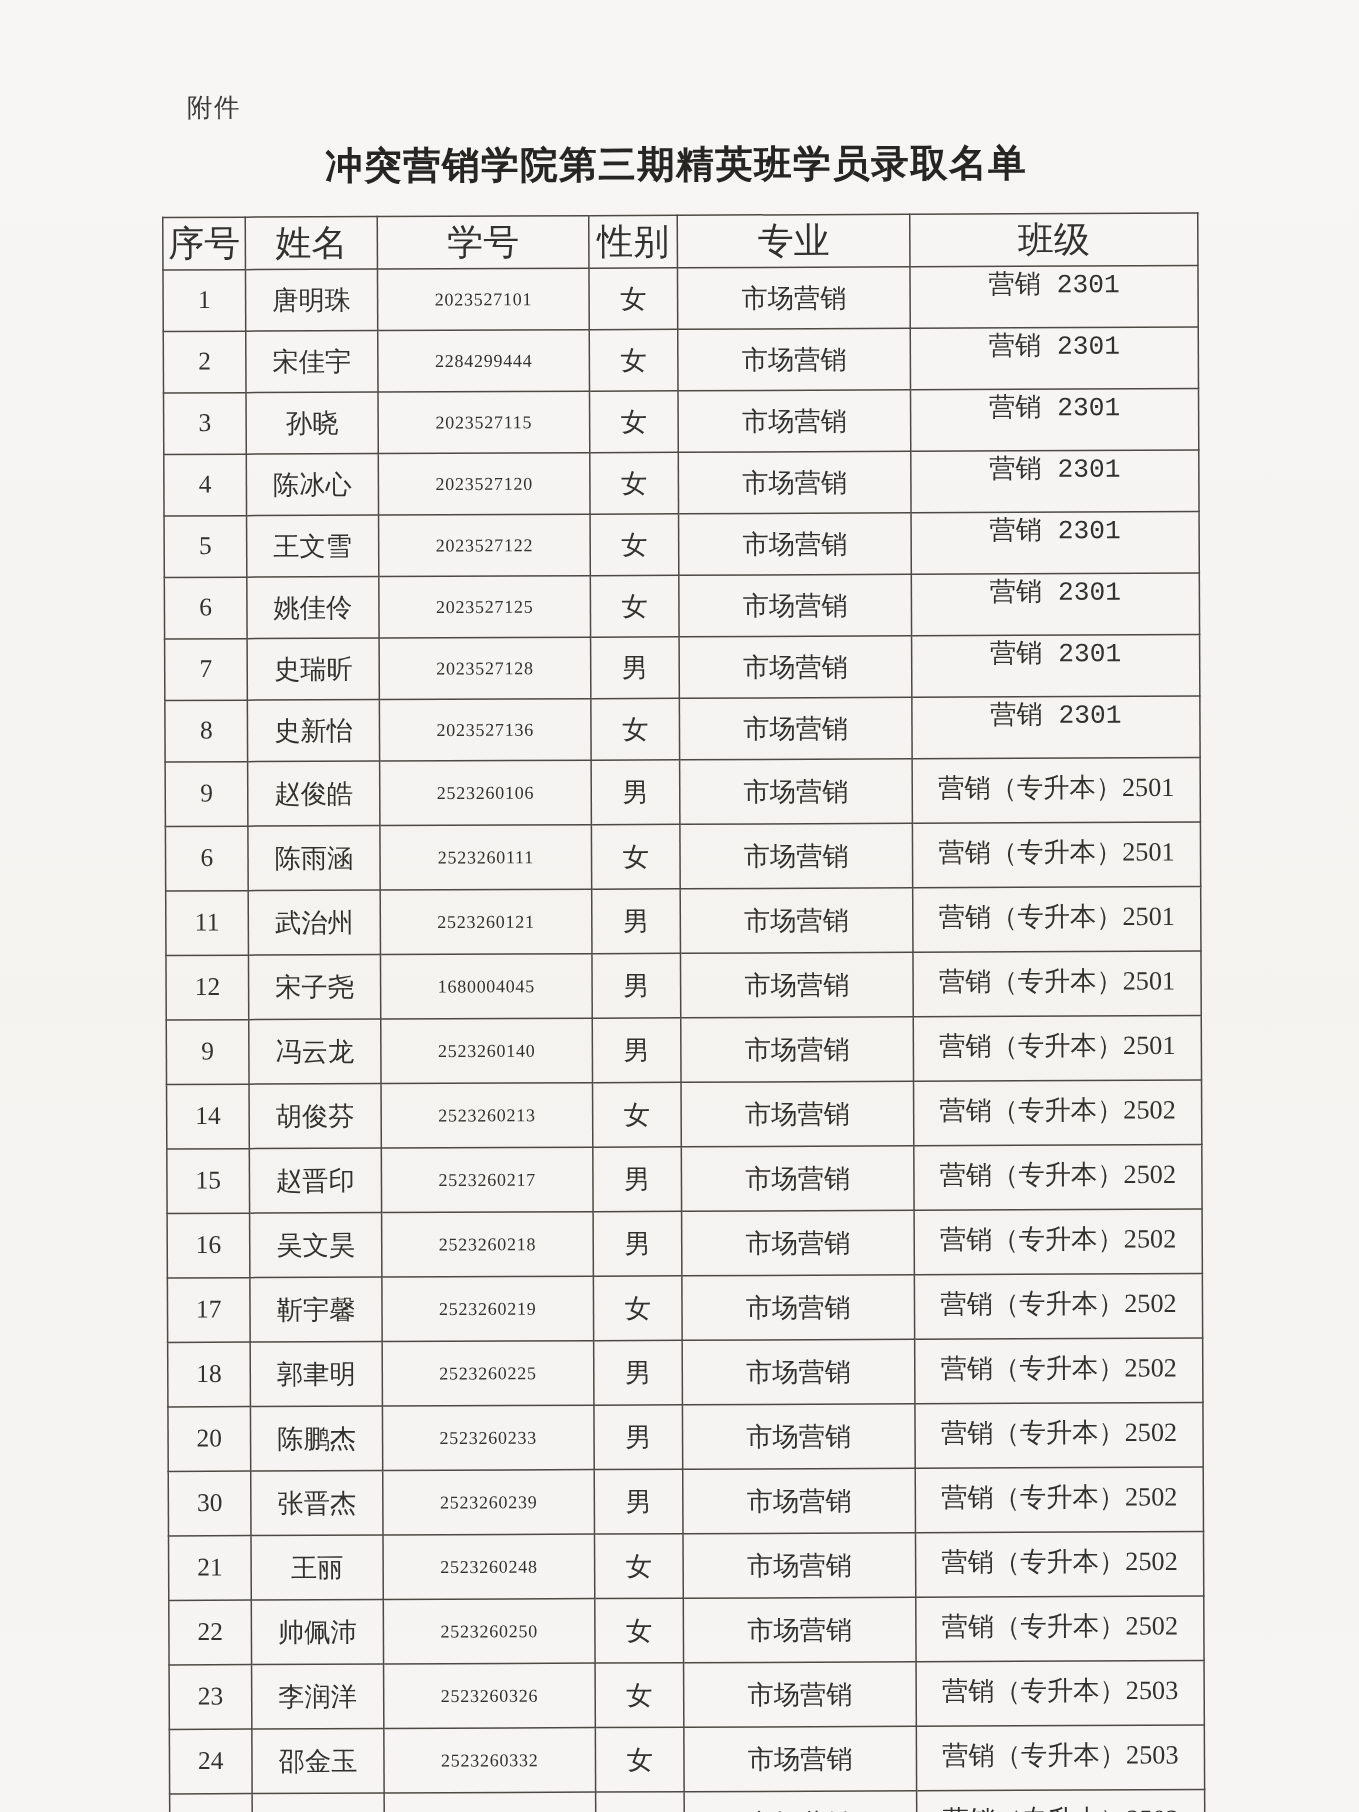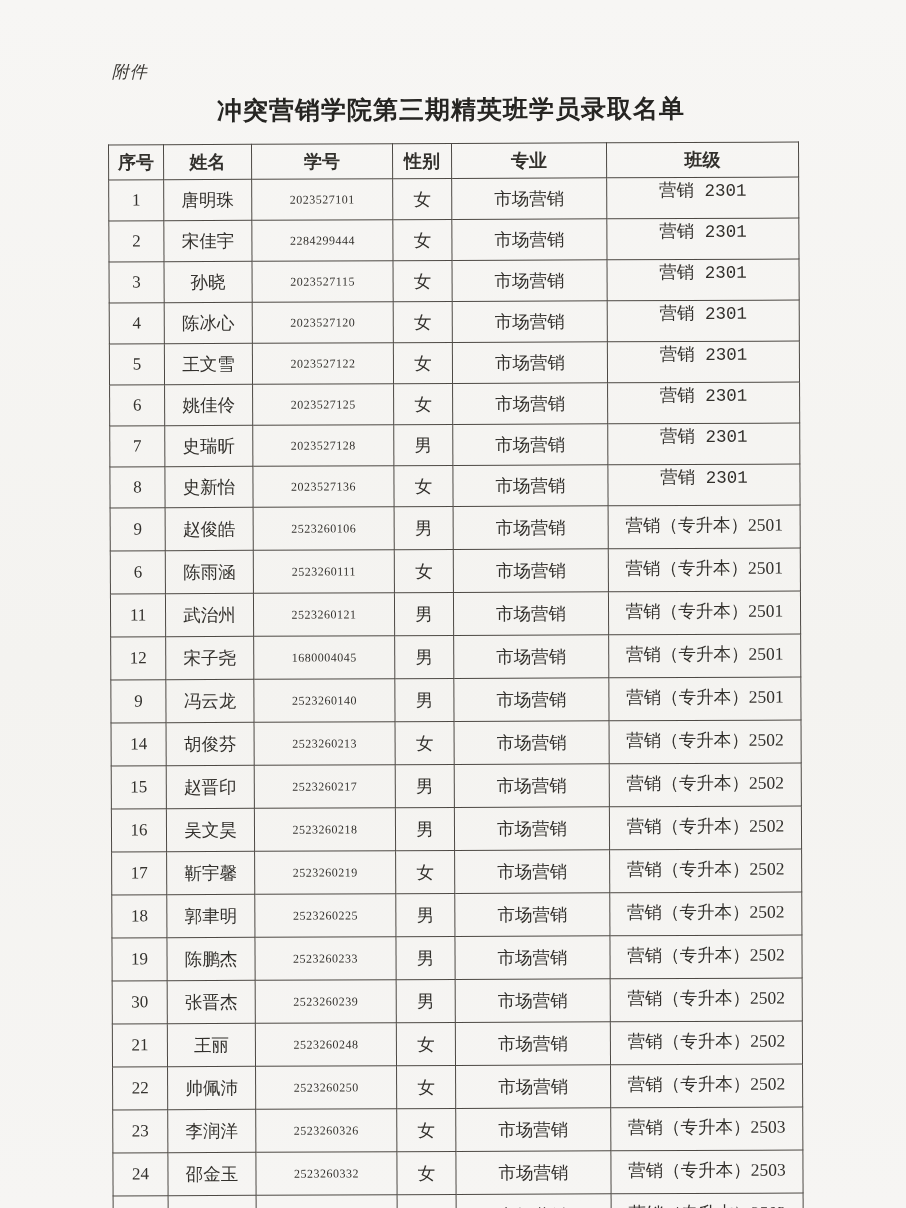--- a/index.html
+++ b/index.html
@@ -16,26 +16,25 @@
   }
   .page {
     position: relative;
     width: 906px;
     height: 1208px;
     transform: rotate(-0.25deg);
     transform-origin: 50% 50%;
   }
   .attachment {
     position: absolute;
-    left: 114px;
+    left: 127px;
     top: 59px;
     font-size: 17px;
     letter-spacing: 1px;
     color: #3c3a36;
-    font-style: italic;
   }
   .doc-title {
     position: absolute;
     left: 0;
     top: 93px;
     width: 100%;
     margin: 0;
     text-align: center;
     font-size: 25px;
     font-weight: bold;
@@ -55,22 +54,22 @@
     text-align: center;
     vertical-align: middle;
     padding: 0;
     font-size: 17.5px;
     color: #33312d;
     overflow: hidden;
     white-space: nowrap;
   }
   .roster th {
     height: 34px;
-    font-weight: bold;
-    font-size: 18px;
+    font-weight: normal;
+    font-size: 24px;
   }
   .roster td {
     height: 37px;
   }
   .roster td.id-cell {
     font-size: 12px;
     letter-spacing: 0.5px;
   }
   .roster td.no-cell {
     font-size: 17px;
@@ -253,21 +252,21 @@
         </tr>
         <tr>
           <td class="no-cell">18</td>
           <td class="name-cell">郭聿明</td>
           <td class="id-cell">2523260225</td>
           <td class="gender-cell">男</td>
           <td class="major-cell">市场营销</td>
           <td class="class-cell class-mid">营销（专升本）2502</td>
         </tr>
         <tr>
-          <td class="no-cell">19</td>
+          <td class="no-cell">20</td>
           <td class="name-cell">陈鹏杰</td>
           <td class="id-cell">2523260233</td>
           <td class="gender-cell">男</td>
           <td class="major-cell">市场营销</td>
           <td class="class-cell class-mid">营销（专升本）2502</td>
         </tr>
         <tr>
           <td class="no-cell">30</td>
           <td class="name-cell">张晋杰</td>
           <td class="id-cell">2523260239</td>

